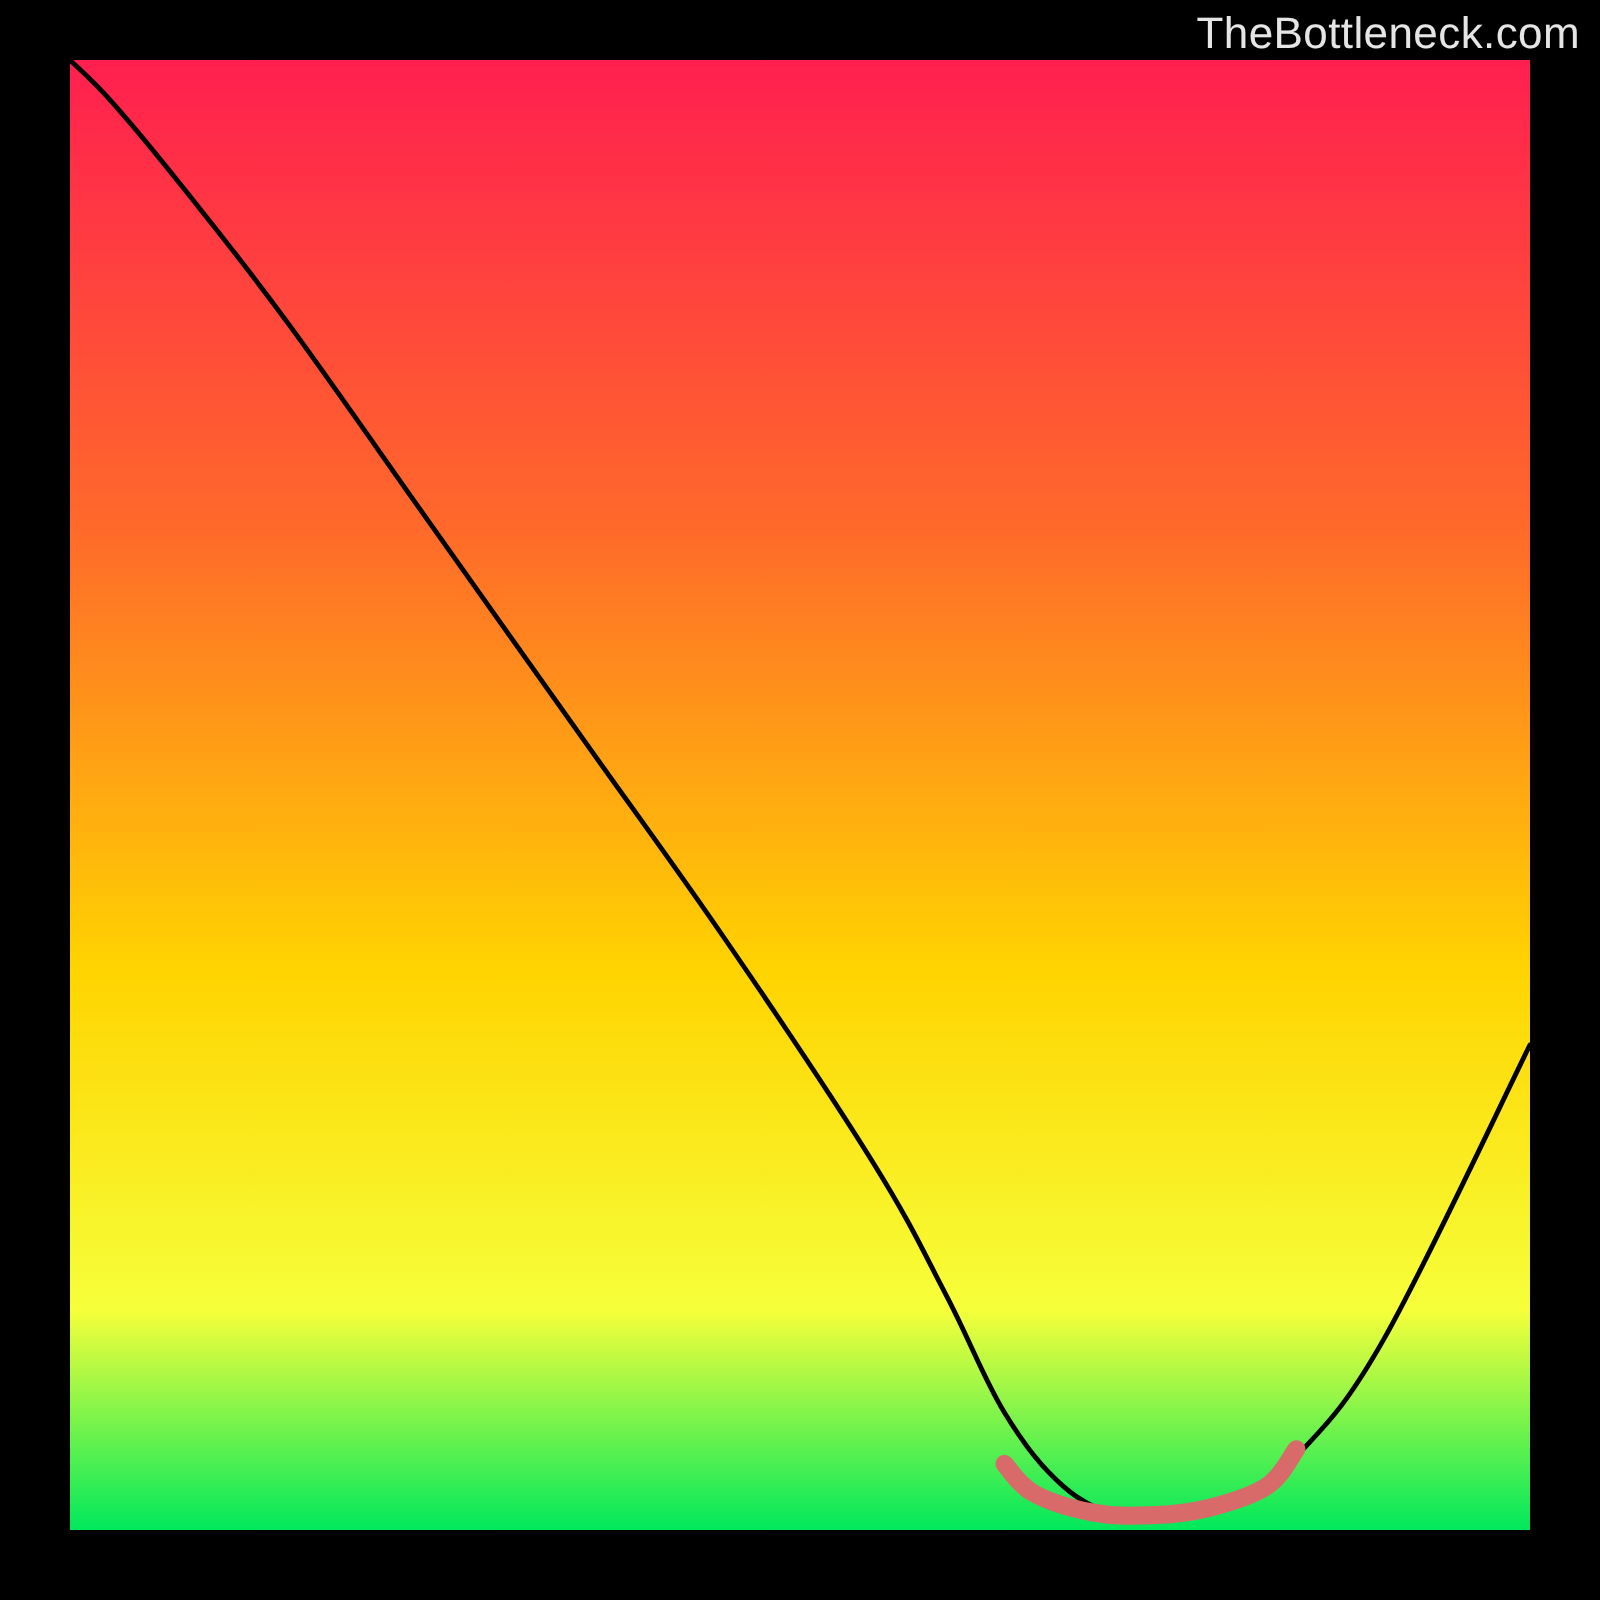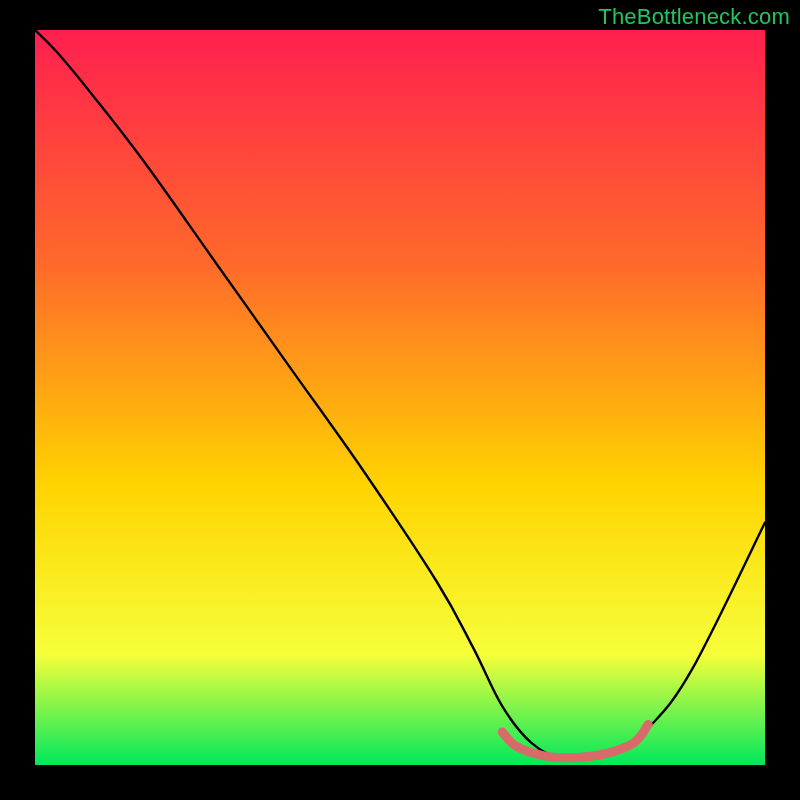--- a/index.html
+++ b/index.html
@@ -14,21 +14,21 @@
   .frame {
     position: relative;
     width: 800px;
     height: 800px;
     background: #000;
   }
   .watermark {
     position: absolute;
     top: 4px;
     right: 10px;
-    color: #22c55e;
+    color: #e5e5e5;
     font-size: 22px;
     font-weight: 500;
     letter-spacing: 0.2px;
     z-index: 4;
   }
   svg.chart {
     position: absolute;
     left: 0;
     top: 0;
     width: 800px;

